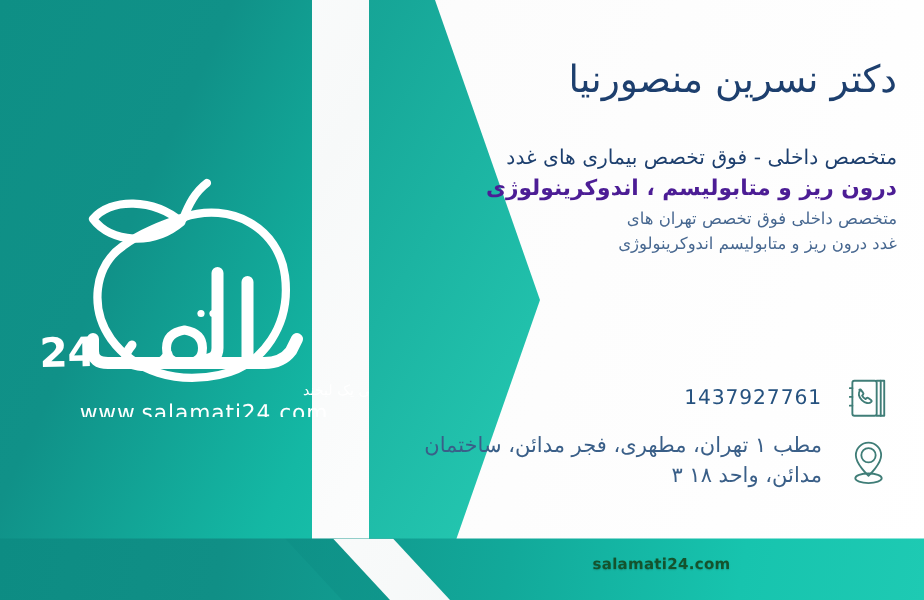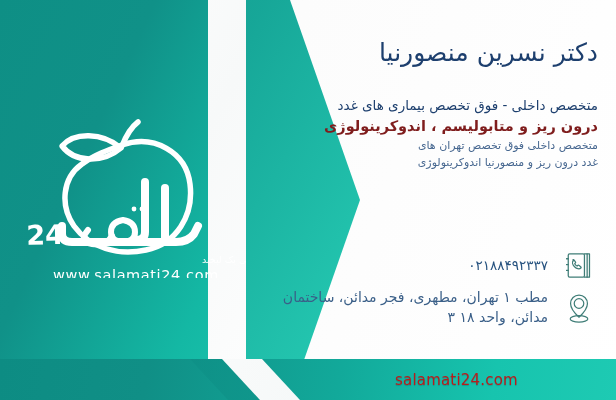--- a/index.html
+++ b/index.html
@@ -100,23 +100,23 @@
     display: flex;
     align-items: center;
     justify-content: flex-start;
     padding-right: 0;
     direction: ltr;
   }
   .footer-text span {
     position: absolute;
     left: 395px;
     top: 12px;
-    color: #b91c1c;
-    font-size: 15px;
-    font-weight: normal;
+    color: #14532d;
+    font-size: 10px;
+    font-weight: bold;
     letter-spacing: 0.2px;
     font-family: "DejaVu Sans", "Liberation Sans", sans-serif;
     text-shadow: 0 1px 1px rgba(0,0,0,0.18);
   }
 
   
   .logo {
     position: absolute;
     left: 26px;
     top: 108px;
@@ -157,21 +157,21 @@
   }
   .spec-line-1 {
     color: #1d3f6e;
     font-size: 13.5px;
     line-height: 1.45;
     font-weight: normal;
     margin: 0;
     text-align: right;
   }
   .spec-line-2 {
-    color: #7f1d1d;
+    color: #4c1d95;
     font-size: 14.5px;
     line-height: 1.45;
     font-weight: bold;
     margin: 0;
   }
   .spec-line-3 {
     color: #3d5f8a;
     font-size: 11px;
     line-height: 1.6;
     font-weight: normal;
@@ -275,40 +275,40 @@
   </div>
 
   <div class="content">
 
     <div class="doctor-name">دکتر نسرین منصورنیا</div>
 
     <div class="spec-block">
       <p class="spec-line-1">متخصص داخلی - فوق تخصص بیماری های غدد</p>
       <p class="spec-line-2">درون ریز و متابولیسم ، اندوکرینولوژی</p>
       <p class="spec-line-3">متخصص داخلی فوق تخصص تهران های</p>
-      <p class="spec-line-4">غدد درون ریز و منصورنیا اندوکرینولوژی</p>
+      <p class="spec-line-4">غدد درون ریز و متابولیسم اندوکرینولوژی</p>
     </div>
 
     <div class="contact-row phone">
       <span class="contact-icon">
         <svg viewBox="0 0 30 32" width="27" height="29" xmlns="http://www.w3.org/2000/svg">
           <g fill="none" stroke="#3f7d77" stroke-width="1.4" stroke-linejoin="round" stroke-linecap="round">
             <rect x="2.5" y="3" width="18" height="26" rx="1.5"></rect>
             <path d="M20.5 3 h3 v26 h-3"></path>
             <path d="M23.5 3 h2.6 v26 h-2.6"></path>
             <path d="M2.5 8.5 h-2 M2.5 15 h-2 M2.5 21.5 h-2"></path>
             <path d="M8.2 10.4 c-1.6 1.6 -1.1 4.6 1.3 7 c2.4 2.4 5.4 2.9 7 1.3
                      c0.5 -0.5 0.3 -1 -0.2 -1.4 l-2 -1.5 c-0.5 -0.4 -1 -0.2 -1.4 0.2
                      l-0.6 0.6 c-1 -0.5 -2.1 -1.6 -2.6 -2.6 l0.6 -0.6
                      c0.4 -0.4 0.6 -0.9 0.2 -1.4 l-1.5 -2
                      c-0.4 -0.5 -0.9 -0.7 -1.4 -0.2 z"></path>
           </g>
         </svg>
       </span>
-      <span class="contact-text">۰۲۱۸۸۴۹۲۳۳۷</span>
+      <span class="contact-text">1437927761</span>
     </div>
 
     <div class="contact-row address">
       <span class="contact-icon">
         <svg viewBox="0 0 32 34" width="30" height="32" xmlns="http://www.w3.org/2000/svg">
           <g fill="none" stroke="#3f7d77" stroke-width="1.3" stroke-linejoin="round" stroke-linecap="round">
             <path d="M16 3.2 c-5 0 -9 4 -9 9 c0 6.4 9 14.6 9 14.6 s9 -8.2 9 -14.6 c0 -5 -4 -9 -9 -9 z"></path>
             <circle cx="16" cy="12.2" r="5.1"></circle>
             <ellipse cx="16" cy="28.6" rx="9.4" ry="3.4"></ellipse>
           </g>

